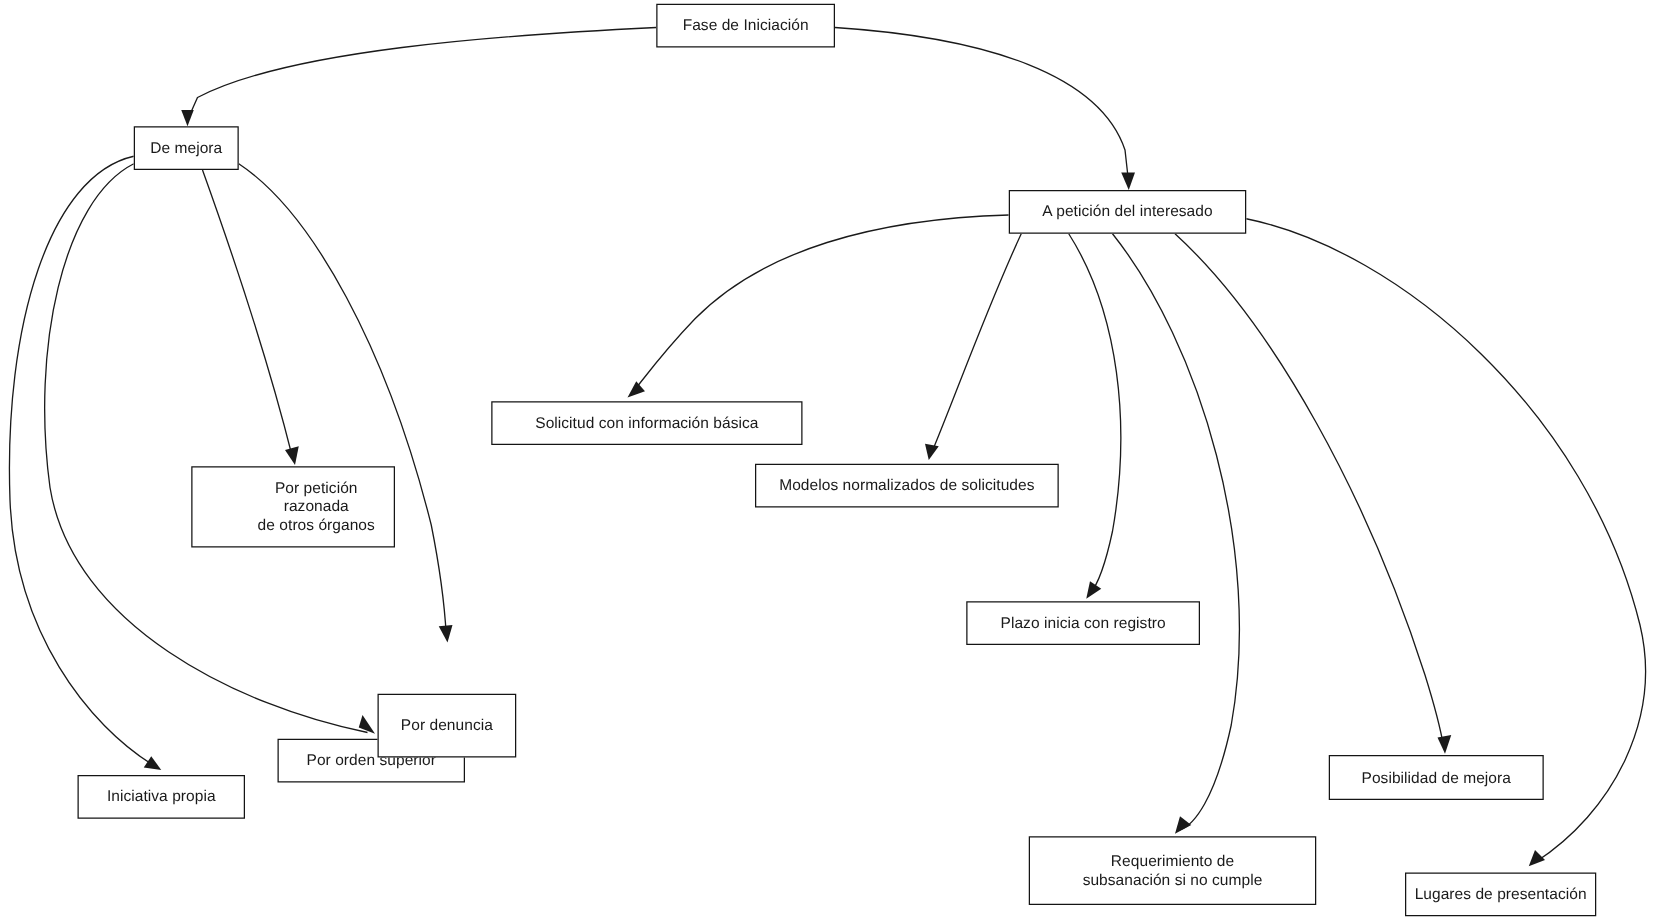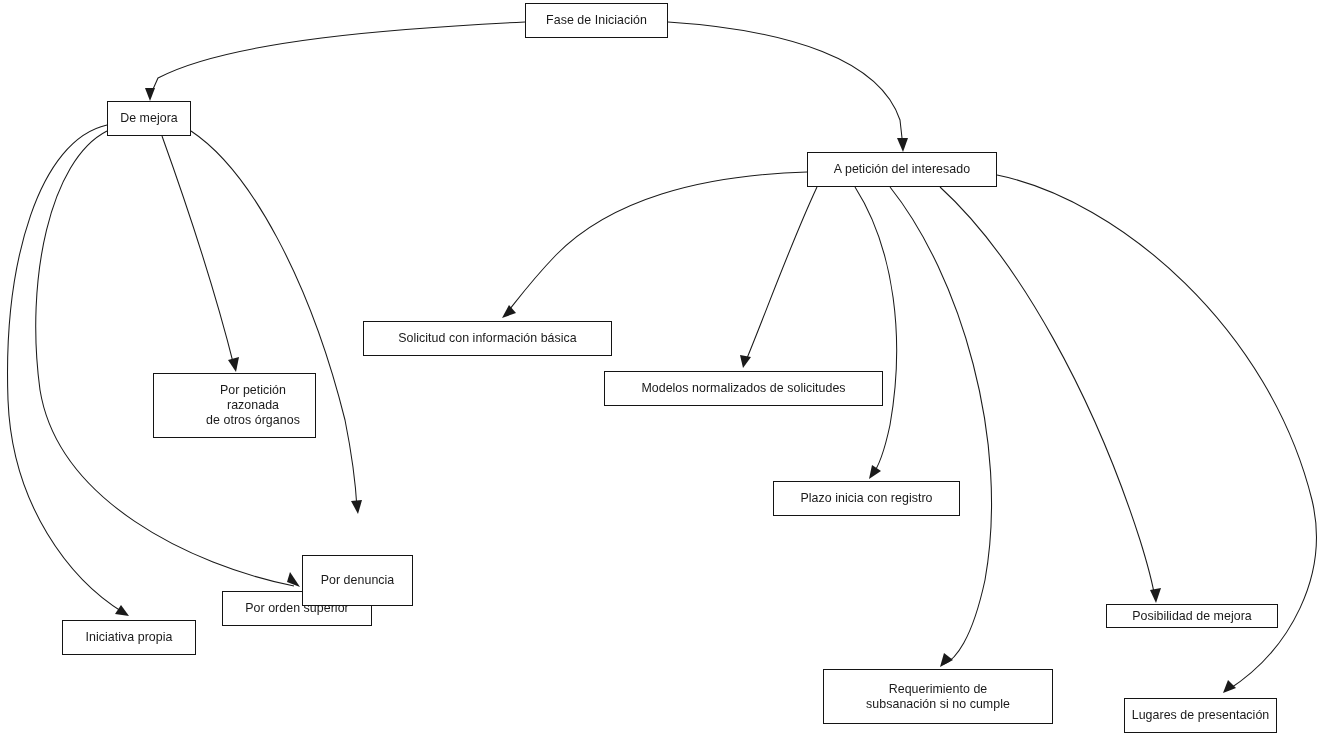--- a/index.html
+++ b/index.html
@@ -131,34 +131,34 @@
       <div class="node" style="left: 153px; top: 373px; width: 163px; height: 65px; padding-left: 37px;">
         <span class="node-label">Por petición razonada
 de otros órganos</span>
       </div>
       <div class="node" style="left: 222px; top: 591px; width: 150px; height: 35px;">
         <span class="node-label">Por orden superior</span>
       </div>
       <div class="node" style="left: 302px; top: 515px; width: 111px; height: 51px; margin-top: 40px;">
         <span class="node-label">Por denuncia</span>
       </div>
-      <div class="node" style="left: 363px; top: 321px; width: 249px; height: 35px;">
+      <div class="node" style="left: 393px; top: 321px; width: 249px; height: 35px;">
         <span class="node-label">Solicitud con información básica</span>
       </div>
-      <div class="node" style="left: 604px; top: 371px; width: 279px; height: 35px;">
+      <div class="node" style="left: 604px; top: 371px; width: 243px; height: 35px;">
         <span class="node-label">Modelos normalizados de solicitudes</span>
       </div>
       <div class="node" style="left: 773px; top: 481px; width: 187px; height: 35px;">
         <span class="node-label">Plazo inicia con registro</span>
       </div>
       <div class="node" style="left: 823px; top: 669px; width: 230px; height: 55px;">
         <span class="node-label">Requerimiento de
 subsanación si no cumple</span>
       </div>
-      <div class="node" style="left: 1063px; top: 604px; width: 172px; height: 24px; margin-left: 43px;">
+      <div class="node" style="left: 1063px; top: 604px; width: 172px; height: 36px;">
         <span class="node-label">Posibilidad de mejora</span>
       </div>
       <div class="node" style="left: 1124px; top: 698px; width: 153px; height: 35px;">
         <span class="node-label">Lugares de presentación</span>
       </div>
     </div>
 
 </div>
 
 </body></html>

